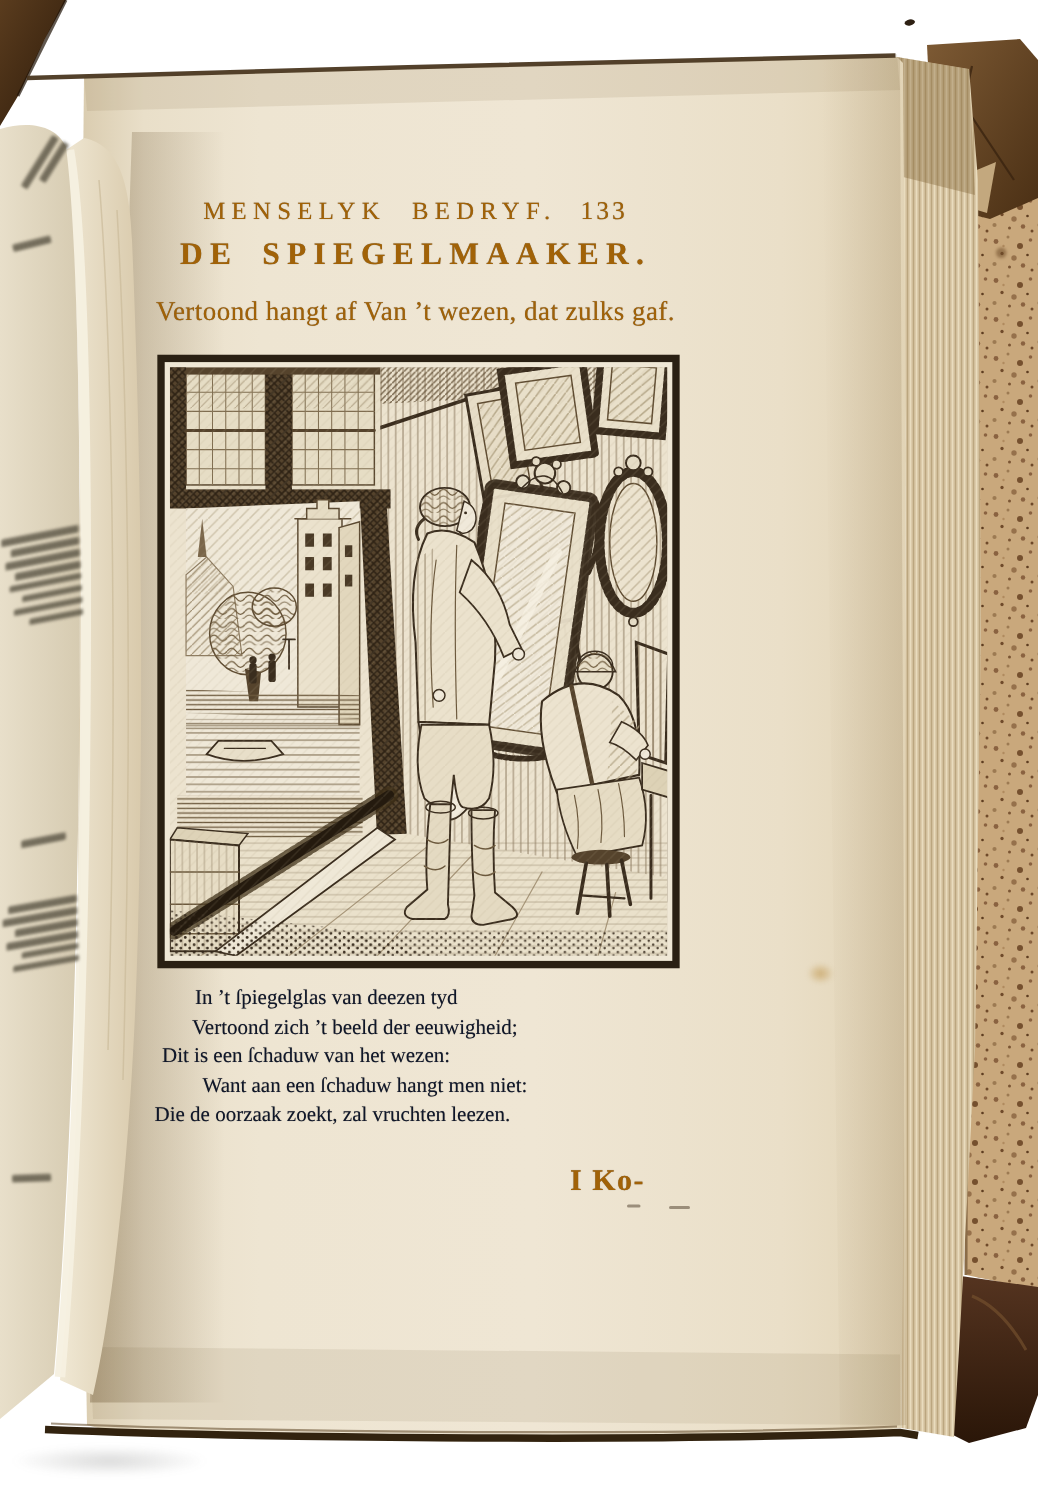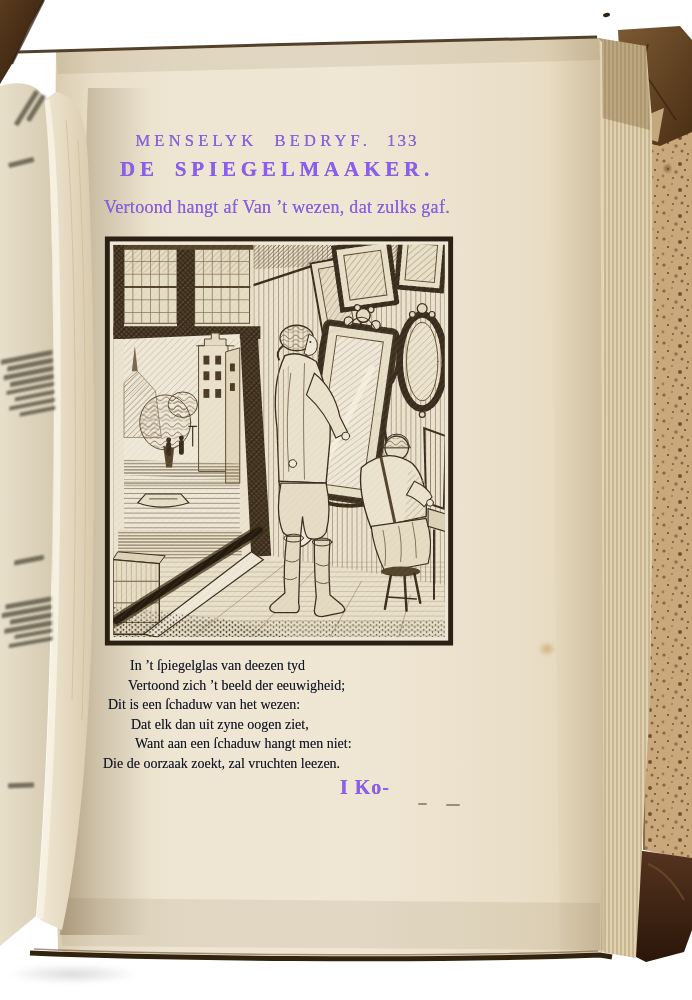--- a/index.html
+++ b/index.html
@@ -1,30 +1,30 @@
 <!DOCTYPE html>
 <html><head>
 <meta charset="utf-8">
 <style>
   html,body{margin:0;padding:0;background:#ffffff;}
   .stage{position:relative;width:692px;height:1000px;overflow:hidden;background:#ffffff;
          font-family:"Liberation Serif","DejaVu Serif",serif;}
   .shell{position:absolute;left:0;top:0;width:692px;height:1000px;display:block;}
   .page-content{position:absolute;left:0;top:0;width:692px;height:1000px;}
-  .txt{position:absolute;color:#8b5cf6;text-shadow:0 0 .5px rgba(43,33,23,.55);white-space:nowrap;}
+  .txt{position:absolute;color:#a16207;text-shadow:0 0 .5px rgba(43,33,23,.55);white-space:nowrap;}
   .centerband{left:54px;width:446px;text-align:center;}
   .running-title{top:131px;font-size:16.5px;letter-spacing:4.2px;word-spacing:9px;}
   .running-title .pageno{margin-left:16px;letter-spacing:2px;font-size:17px;}
   .chapter-title{top:157px;font-size:21px;letter-spacing:4.8px;word-spacing:6px;font-weight:bold;}
   .motto{top:197px;font-size:18px;letter-spacing:.3px;}
   .poem{position:absolute;left:100px;top:656px;font-size:14px;line-height:19.6px;color:#0f172a;
         text-shadow:0 0 .5px rgba(43,33,23,.5);}
   .poem .ln{white-space:nowrap;}
   .ml0{margin-left:3px}.ml8{margin-left:8px}.ml28{margin-left:28px}.ml30{margin-left:30px}.ml31{margin-left:31px}.ml35{margin-left:35px}
-  .catchword{left:340px;top:776px;width:130px;text-align:left;font-size:20px;letter-spacing:1px;font-weight:bold;}
+  .catchword{left:340px;top:776px;width:130px;text-align:center;font-size:20px;letter-spacing:1px;font-weight:bold;}
   .cw-mark{position:absolute;background:#4a3a28;opacity:.5;height:2px;border-radius:1px;}
   .cw1{left:418px;top:803px;width:9px;}
   .cw2{left:446px;top:804px;width:14px;}
   
   .ghost{position:absolute;display:flex;flex-direction:column;align-items:flex-end;filter:blur(1.2px);opacity:.82;}
   .ghost .bar{background:#5d5747;border-radius:1px;height:4.5px;margin-top:3.4px;}
   .g1{left:4px;top:104px;width:46px;transform:rotate(-58deg);}
   .g2{left:0px;top:158px;width:34px;transform:rotate(-14deg);}
   .g3{left:0px;top:352px;width:54px;transform:rotate(-3deg) skewY(-8deg);}
   .g4{left:0px;top:556px;width:44px;transform:rotate(-3deg) skewY(-8deg);}
@@ -388,21 +388,20 @@
         <rect x="9" y="392" width="339" height="17" fill="url(#pDot)" opacity=".85"></rect>
         <polygon points="9,378 120,390 190,409 9,409" fill="url(#pDot)" opacity=".8"></polygon>
         <rect x="9" y="9" width="338" height="400" fill="url(#pG)" opacity=".15"></rect>
       </g>
     </svg>
 
     <div class="poem">
       <div class="ln ml30">In ’t ſpiegelglas van deezen tyd</div>
       <div class="ln ml28">Vertoond zich ’t beeld der eeuwigheid;</div>
       <div class="ln ml8">Dit is een ſchaduw van het wezen:</div>
-      <div class="ln ml31">Dat elk dan uit zyne oogen ziet,</div>
       <div class="ln ml35">Want aan een ſchaduw hangt men niet:</div>
       <div class="ln ml0">Die de oorzaak zoekt, zal vruchten leezen.</div>
     </div>
 
     <div class="txt catchword">I Ko-</div>
     <div class="cw-mark cw1"></div>
     <div class="cw-mark cw2"></div>
 
     <div class="foxing"></div>
     <div class="dust"></div>

